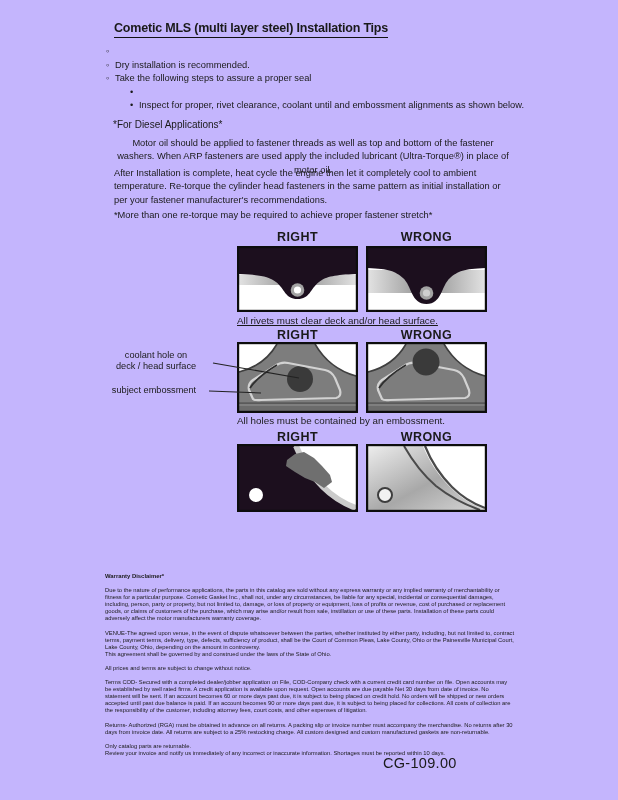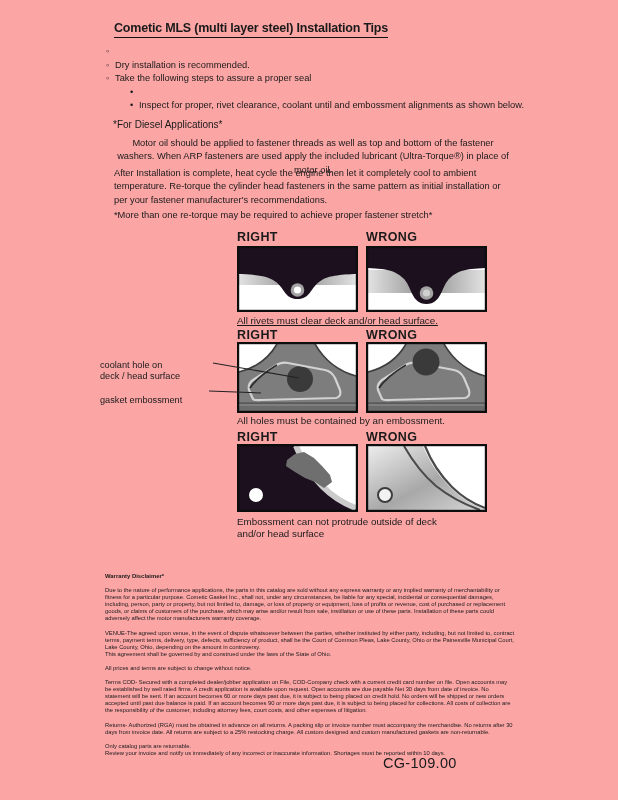--- a/index.html
+++ b/index.html
@@ -1,43 +1,43 @@
 <!DOCTYPE html>
 <html><head>
 <meta charset="utf-8">
 <style>
   html,body{margin:0;padding:0;background:#ffffff;}
   .page{
-    position:relative;width:618px;height:800px;background:#fca5a5;
+    position:relative;width:618px;height:800px;background:#c4b5fd;
     font-family:"Liberation Sans",sans-serif;color:#1a1a1a;overflow:hidden;
   }
   .abs{position:absolute;}
   .title{
     left:114px;top:21px;font-size:12.5px;font-weight:bold;letter-spacing:-.2px;
     border-bottom:1.6px solid #111;padding-bottom:2px;white-space:nowrap;
   }
   .tips{left:106px;top:45px;font-size:9.3px;line-height:13.6px;}
   .tip-row{display:flex;}
   .tip-row .marker{width:9px;flex:0 0 9px;text-align:left;}
   .tip-sub{margin-left:24px;}
   .tip-sub .marker{width:9px;flex:0 0 9px;}
   .h-diesel{left:113px;top:119px;font-size:10px;font-weight:normal;}
   .para{left:114px;width:398px;font-size:9.3px;line-height:13.4px;}
   .p1{top:137px;text-align:center;}
   .p2{top:167px;}
   .note{top:209px;}
-  .rw-label{width:121px;font-size:12.5px;font-weight:bold;letter-spacing:.4px;}
+  .rw-label{width:121px;text-align:center;font-size:12.5px;font-weight:bold;letter-spacing:.4px;}
   .col-r{left:237px;} .col-w{left:366px;}
   .lbl1{top:230px;} .lbl2{top:328px;} .lbl3{top:430px;}
   .dgm{position:absolute;display:block;}
   .d1{top:246px;} .d2{top:342px;} .d3{top:444px;}
   .caption{left:237px;font-size:9.8px;line-height:11.5px;}
   .cap1{top:315px;text-decoration:underline;} .cap2{top:415px;} .cap3{top:516px;width:230px;}
   .pre{white-space:pre-line;}
-  .callout{font-size:9.2px;line-height:11px;text-align:left;margin-top:10px;}
+  .callout{font-size:9.2px;line-height:11px;text-align:center;}
   .co1{left:100px;top:350px;width:112px;}
   .co2{left:100px;top:385px;width:108px;}
   .leaders{left:200px;top:340px;pointer-events:none;}
   .warranty{left:105px;top:573px;width:410px;font-size:5.8px;line-height:7.1px;}
   .warranty h3{font-size:5.9px;margin:0 0 7px 0;}
   .warranty p{margin:0 0 7px 0;}
   .footer-code{left:383px;top:755px;font-size:14.5px;letter-spacing:.3px;text-align:right;}
 </style>
 </head>
 <body>
@@ -114,21 +114,21 @@
   </svg>
 
   <div class="abs caption cap1">All rivets must clear deck and/or head surface.</div>
 
   
   <div class="abs rw-label col-r lbl2">RIGHT</div>
   <div class="abs rw-label col-w lbl2">WRONG</div>
 
   <div class="abs callout co1 pre">coolant hole on
 deck / head surface</div>
-  <div class="abs callout co2">gasket embossment</div>
+  <div class="abs callout co2">subject embossment</div>
 
   <svg class="dgm d2" style="left:237px" width="121" height="71" viewBox="0 0 121 71">
     <rect x="0" y="0" width="121" height="71" fill="#7d7d7d"></rect>
     <path d="M2,2 L40,2 C32,16 18,26 2,30 Z" fill="#ffffff"></path>
     <path d="M40,2 C32,16 18,26 2,30" fill="none" stroke="#3f3f3f" stroke-width="1.6"></path>
     <path d="M78,2 L119,2 L119,34 C100,29 86,16 78,2 Z" fill="#ffffff"></path>
     <path d="M78,2 C86,16 100,29 119,34" fill="none" stroke="#3f3f3f" stroke-width="1.6"></path>
     <rect x="2" y="61" width="117" height="8" fill="#6b6b6b"></rect>
     <line x1="2" y1="61" x2="119" y2="61" stroke="#4a4a4a" stroke-width="1"></line>
     <line x1="2" y1="63" x2="119" y2="63" stroke="#9e9e9e" stroke-width="0.8"></line>
@@ -176,22 +176,20 @@
 
   <svg class="dgm d3" style="left:366px" width="121" height="68" viewBox="0 0 121 68">
     <rect x="0" y="0" width="121" height="68" fill="#ffffff"></rect>
     <path d="M2,2 H57 C63,17 72,31 84,43 C96,55 107,61 119,65 V66 H2 Z" fill="url(#gradBand)"></path>
     <path d="M59,2 C65,17 74,31 86,43 C97,54 108,60 119,64" fill="none" stroke="#4a4a4a" stroke-width="2.2"></path>
     <path d="M38,2 C46,16 56,30 70,42 C84,53 100,61 114,66" fill="none" stroke="#4a4a4a" stroke-width="2"></path>
     <circle cx="19" cy="51" r="7" fill="#f2f2f2" stroke="#3d3d3d" stroke-width="2"></circle>
     <rect x="1" y="1" width="119" height="66" fill="none" stroke="#0d0d0d" stroke-width="2.4"></rect>
   </svg>
 
-  <div class="abs caption cap3 pre">Embossment can not protrude outside of deck
-and/or head surface</div>
 
   
   <div class="abs warranty">
     <h3>Warranty Disclaimer*</h3>
     <p class="pre">Due to the nature of performance applications, the parts in this catalog are sold without any express warranty or any implied warranty of merchantability or fitness for a particular purpose.  Cometic Gasket Inc., shall not, under any circumstances, be liable for any special, incidental or consequential damages, including, person, party or property, but not limited to, damage, or loss of property or equipment, loss of profits or revenue, cost of purchased or replacement goods, or claims of customers of the purchase, which may arise and/or result from sale, instillation or use of these parts.  Installation of these parts could adversely affect the motor manufacturers warranty coverage.</p>
     <p class="pre">VENUE-The agreed upon venue, in the event of dispute whatsoever between the parties, whether instituted by either party, including, but not limited to, contract terms, payment terms, delivery, type, defects, sufficiency of product, shall be the Court of Common Pleas, Lake County, Ohio or the Painesville Municipal Court, Lake County, Ohio, depending on the amount in controversy.
 This agreement shall be governed by and construed under the laws of the State of Ohio.</p>
     <p class="pre">All prices and terms are subject to change without notice.</p>
     <p class="pre">Terms COD- Secured with a completed dealer/jobber application on File, COD-Company check with a current credit card number on file.  Open accounts may be established by well rated firms.  A credit application is available upon request.  Open accounts are due payable Net 30 days from date of invoice.  No statement will be sent.  If an account becomes 60 or more days past due, it is subject to being placed on credit hold.  No orders will be shipped or new orders accepted until past due balance is paid.  If an account becomes 90 or more days past due, it is subject to being placed for collections.  All costs of collection are the responsibility of the customer, including attorney fees, court costs, and other expenses of litigation.</p>
     <p class="pre">Returns- Authorized (RGA) must be obtained in advance on all returns.  A packing slip or invoice number must accompany the merchandise.  No returns after 30 days from invoice date.  All returns are subject to a 25% restocking charge.  All custom designed and custom manufactured gaskets are non-returnable.</p>

